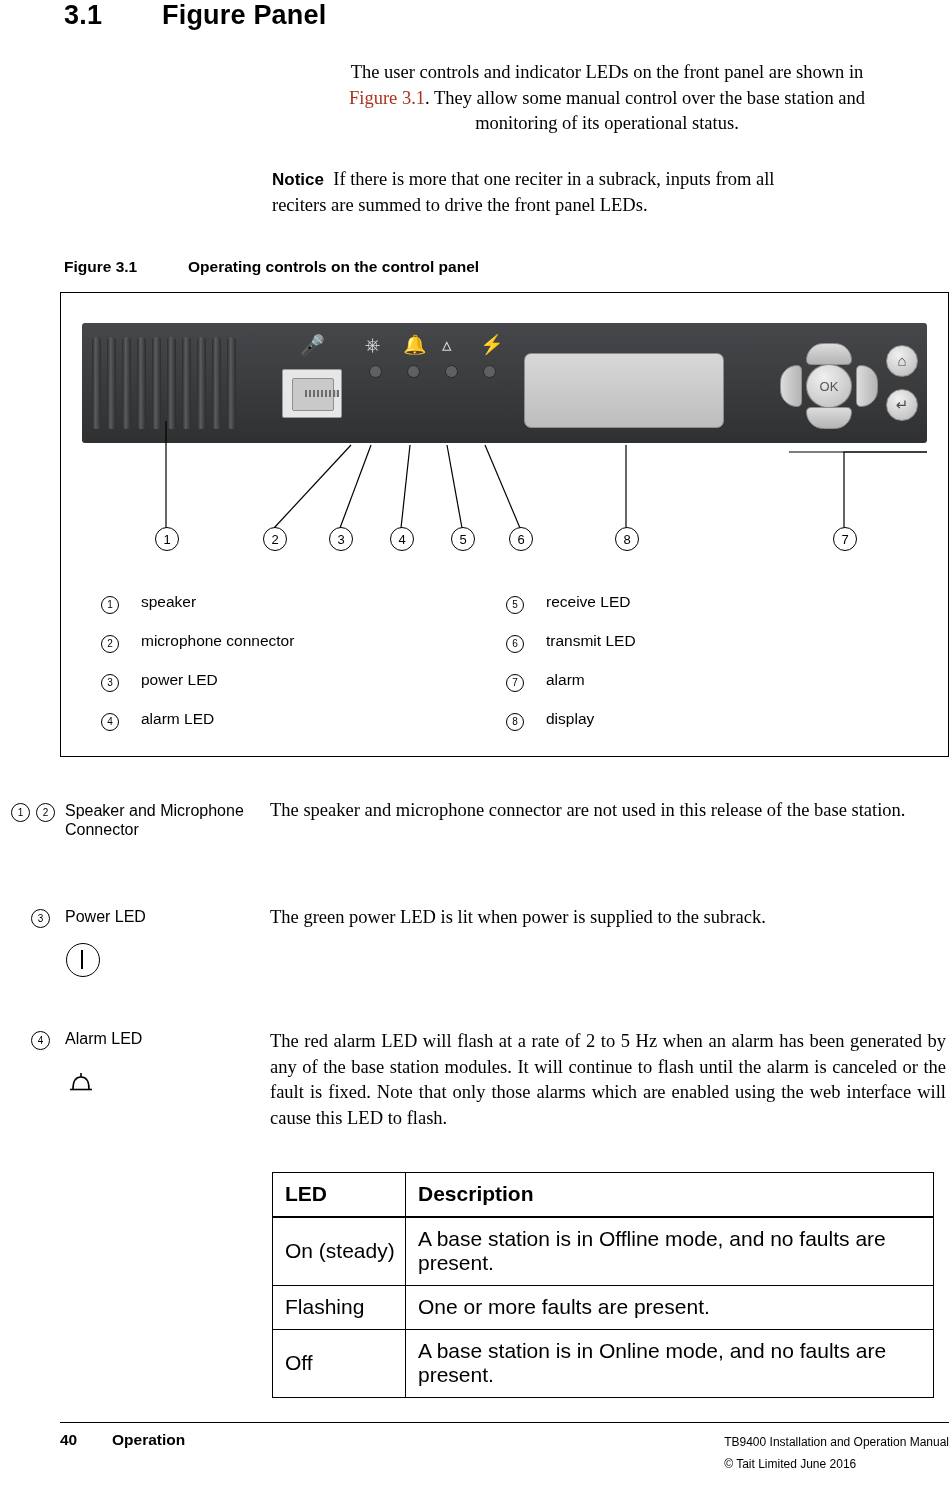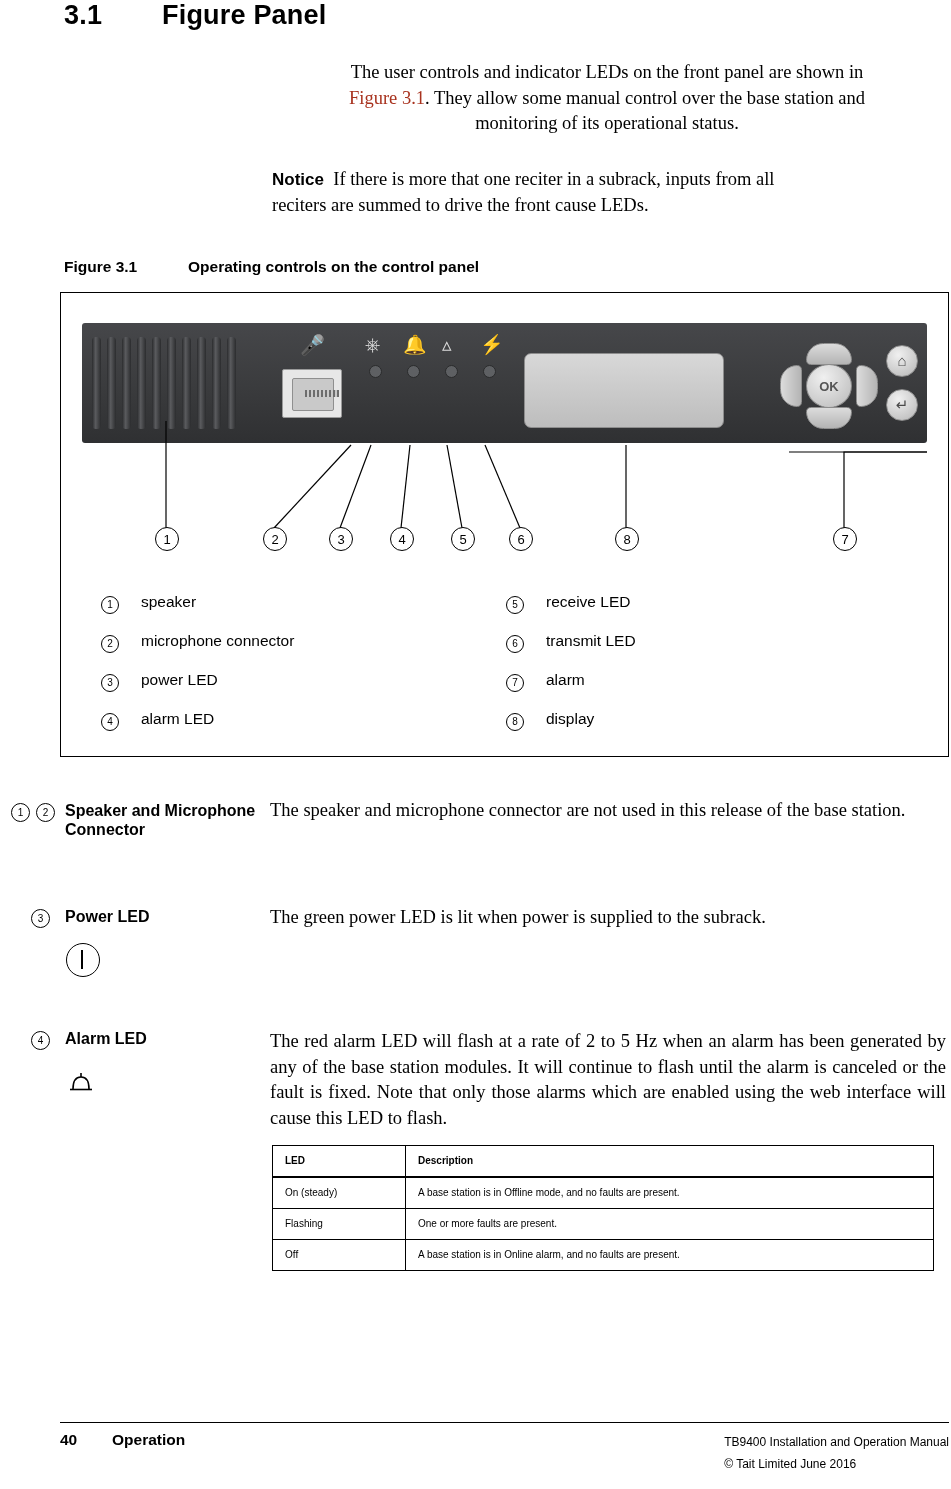--- a/index.html
+++ b/index.html
@@ -149,21 +149,21 @@
   }
   .kp-left { left: 0px; }
   .kp-right { left: 76px; border-radius: 6px 22px 22px 6px; }
   .kp-ok {
     position:absolute; left: 26px; top: 21px;
     width: 44px; height: 42px;
     border-radius: 50%;
     background: radial-gradient(circle at 38% 30%,#f0f0f0,#b8b8b8);
     border: 1px solid #8d8d8d;
     font-family:"Liberation Sans", sans-serif;
-    font-size: 13px; font-weight: bold; color:#555;
+    font-size: 13px; font-weight: normal; color:#555;
     display:flex; align-items:center; justify-content:center;
   }
   .kp-side {
     position:absolute; left: 124px;
     width: 30px; height: 30px; border-radius: 50%;
     background: radial-gradient(circle at 38% 30%,#f0f0f0,#b6b6b6);
     border:1px solid #8d8d8d;
     display:flex; align-items:center; justify-content:center;
     color:#4a4a4a; font-size: 15px;
   }
@@ -209,21 +209,21 @@
     position:absolute;
     width: 17px; height: 17px; border-radius: 50%;
     border: 1px solid #000; background:#fff;
     font-family:"Liberation Sans", sans-serif;
     font-size: 10px;
     display:flex; align-items:center; justify-content:center;
   }
   .blk-title {
     position:absolute;
     font-family: "Liberation Sans", sans-serif;
-    font-weight: bold;
+    font-weight: normal;
     font-size: 16px;
     line-height: 19px;
     width: 200px;
   }
   .blk-body {
     position:absolute;
     font-family: "Liberation Serif", serif;
     font-size: 18.5px;
     line-height: 25.5px;
     width: 680px;
@@ -242,25 +242,25 @@
     width: 1.8px; height: 19px; background:#000;
   }
   .ico-bell {
     position:absolute;
     width: 30px; height: 30px;
   }
 
   
   .tbl {
     position:absolute;
-    left: 272px; top: 1145px;
+    left: 272px; top: 1172px;
     width: 662px;
     border-collapse: collapse;
     font-family: "Liberation Sans", sans-serif;
-    font-size: 10px;
+    font-size: 21px;
   }
   .tbl th, .tbl td {
     border: 1px solid #000;
     padding: 9px 10px 10px 12px;
     text-align: left;
     font-weight: normal;
   }
   .tbl thead th {
     font-weight: bold;
     border-bottom: 2.5px solid #000;
@@ -298,21 +298,21 @@
   </div>
 
   <div class="para" style="left:277px; top:60px; width:660px;text-align:center;">
     <span>The user controls and indicator LEDs on the front panel are shown in</span><br>
     <span class="link">Figure 3.1</span><span>. They allow some manual control over the base station and</span><br>
     <span>monitoring of its operational status.</span>
   </div>
 
   <div class="para" style="left:272px; top:167px; width:672px;">
     <span class="notice-lbl">Notice</span>&nbsp;&nbsp;<span>If there is more that one reciter in a subrack, inputs from all</span><br>
-    <span>reciters are summed to drive the front cause LEDs.</span>
+    <span>reciters are summed to drive the front panel LEDs.</span>
   </div>
 
   <div class="figcap">
     <span class="lbl">Figure 3.1</span><span>Operating controls on the control panel</span>
   </div>
 
   <div class="figbox">
 
     <div class="panel">
       <div class="vents">
@@ -469,21 +469,21 @@
       <tr>
         <td>On (steady)</td>
         <td>A base station is in Offline mode, and no faults are present.</td>
       </tr>
       <tr>
         <td>Flashing</td>
         <td>One or more faults are present.</td>
       </tr>
       <tr>
         <td>Off</td>
-        <td>A base station is in Online alarm, and no faults are present.</td>
+        <td>A base station is in Online mode, and no faults are present.</td>
       </tr>
     </tbody>
   </table>
 
   <div class="footer-rule"></div>
   <div class="foot-left">
     <span class="pg">40</span><span>Operation</span>
   </div>
   <div class="foot-right">
     <div>TB9400 Installation and Operation Manual</div>

